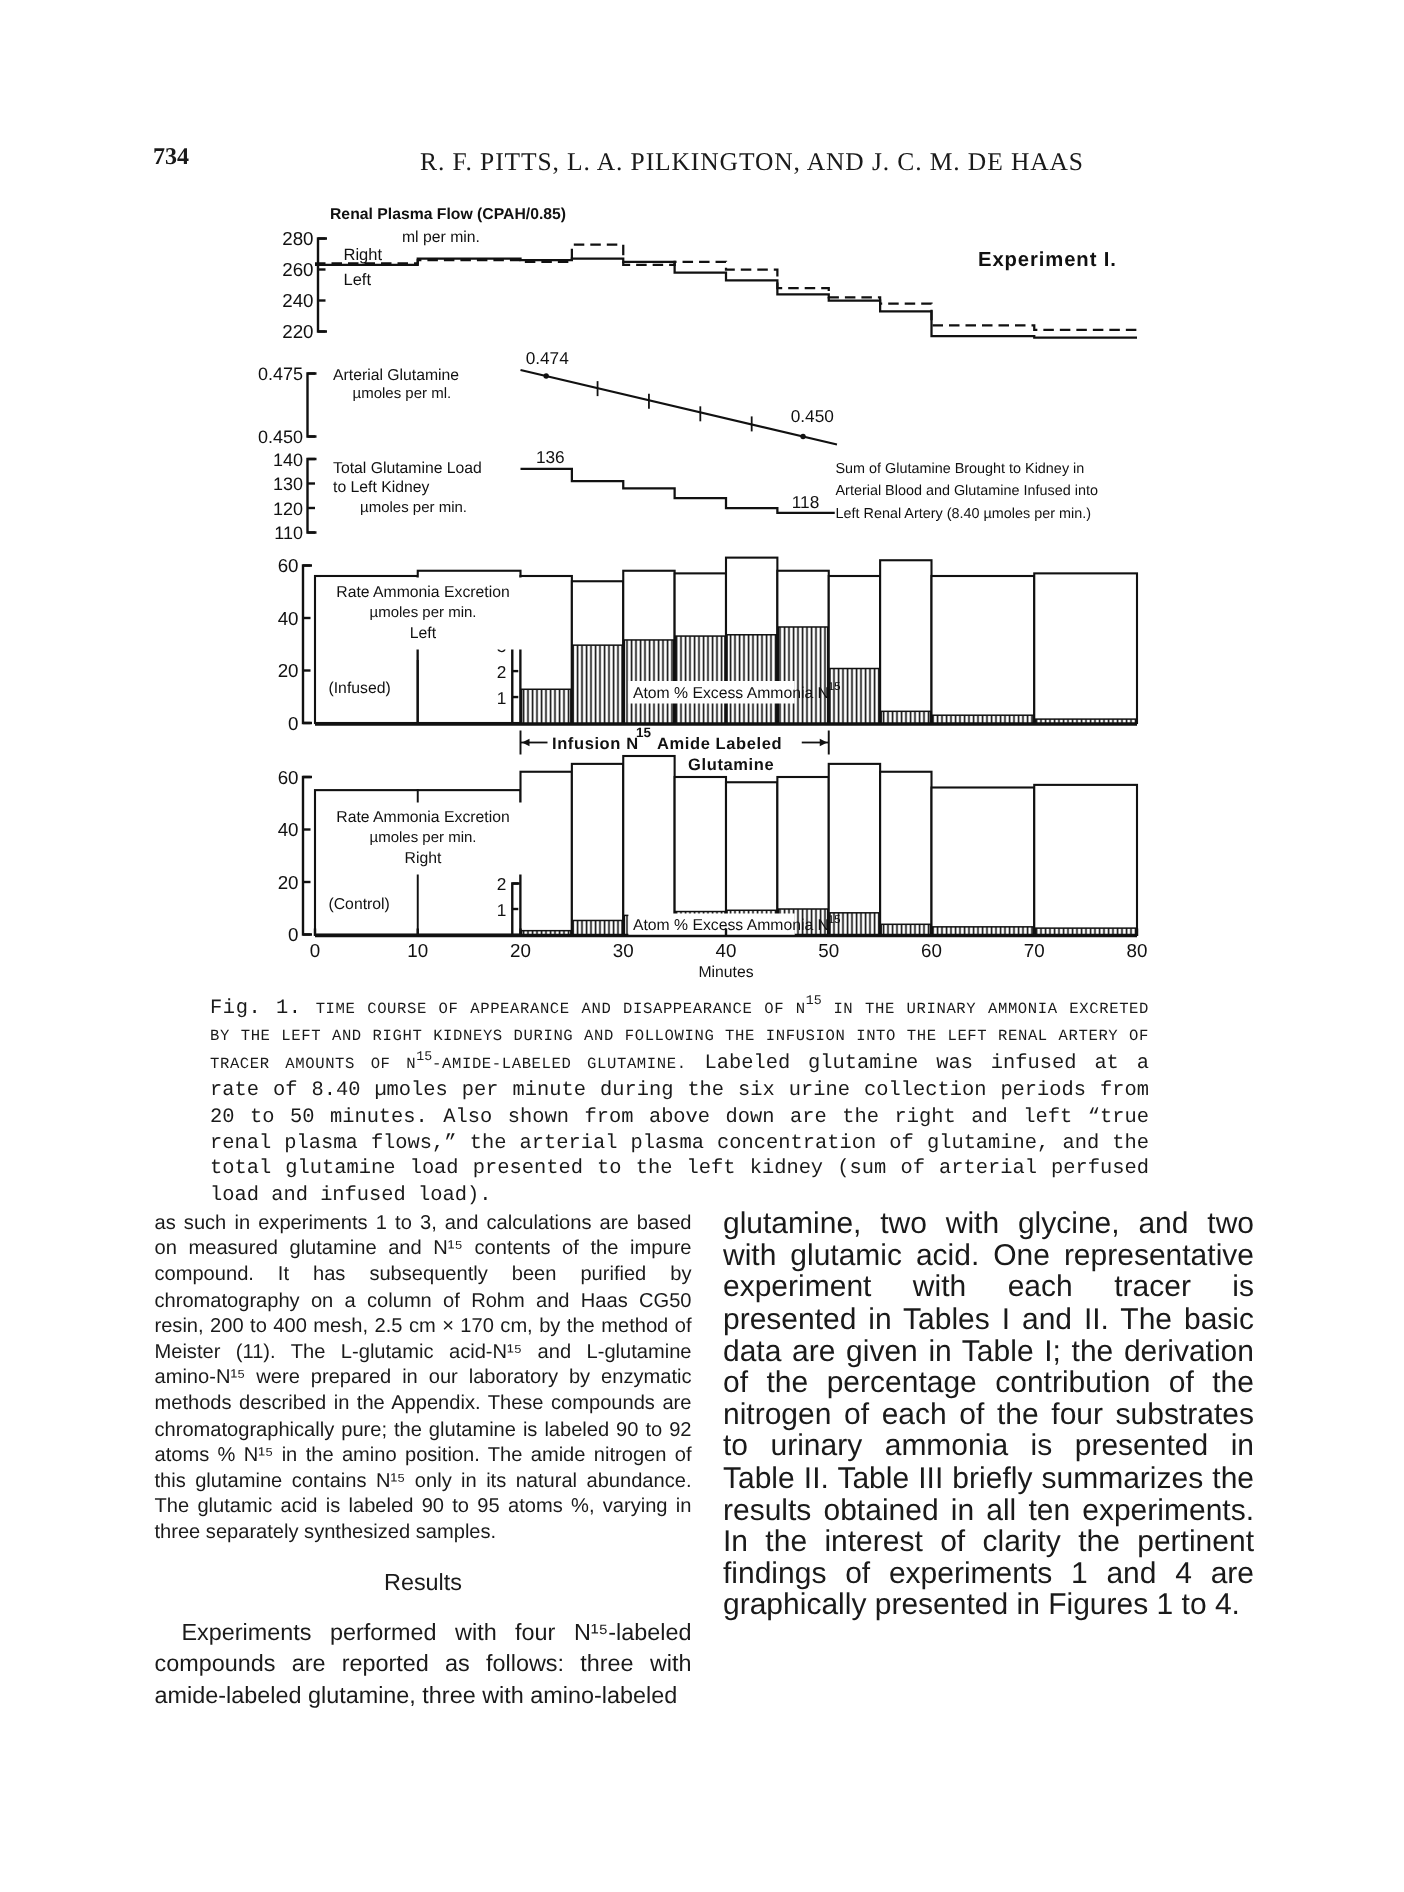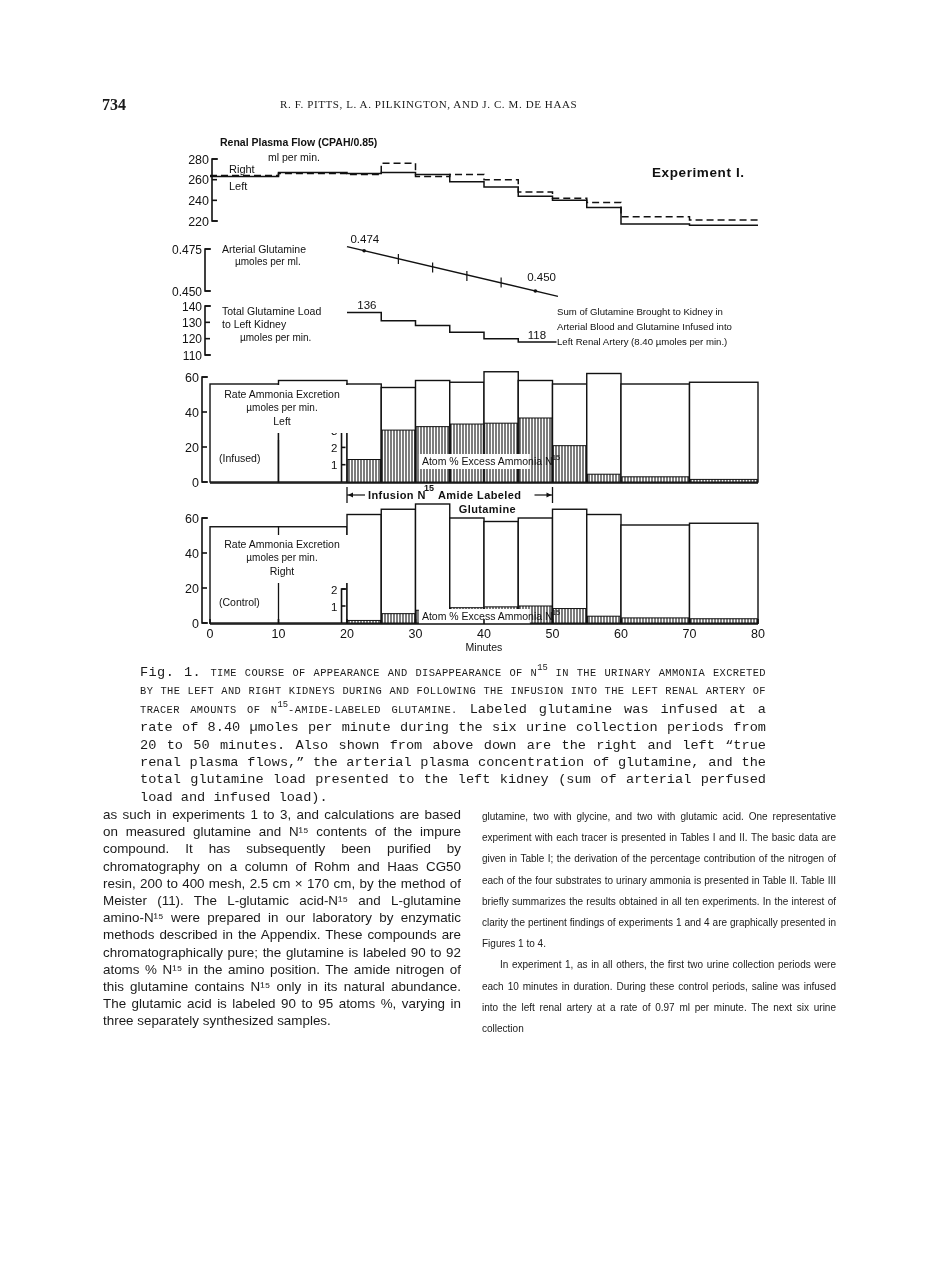--- a/index.html
+++ b/index.html
@@ -1,26 +1,26 @@
 <!DOCTYPE html>
 <html><head>
 <meta charset="utf-8">
 <style>
   html, body { margin: 0; padding: 0; background: #ffffff; }
   body { width: 936px; height: 1261px; position: relative; overflow: hidden; color: #1a1a1a; }
   #page-number { position: absolute; left: 102px; top: 96px; font-family: "Liberation Serif", serif; font-weight: bold; font-size: 16px; }
-  #running-head { position: absolute; left: 280px; top: 98px; font-family: "Liberation Serif", serif; font-size: 11px; letter-spacing: 0.6px; }
+  #running-head { position: absolute; left: 280px; top: 98px; font-family: "Liberation Serif", serif; font-size: 17px; letter-spacing: 0.6px; }
   #figure { position: absolute; left: 0; top: 0; }
   svg text { font-family: "Liberation Sans", "DejaVu Sans", sans-serif; fill: #111; }
   .ax { stroke: #111; stroke-width: 1.6; fill: none; }
   .caption { position: absolute; left: 140px; top: 664px; width: 626px; font-family: Liberation Mono, monospace; font-size: 13.6px; line-height: 17.4px; text-align: justify; }
   .caption .sc { font-size: 10.4px; letter-spacing: 0.4px; }
   .col { position: absolute; top: 806px; font-family: Liberation Sans, sans-serif; text-align: justify; }
   #col-left { left: 103px; width: 358px; font-size: 13.4px; line-height: 17.2px; }
-  #col-right { left: 482px; width: 354px; font-size: 10px; line-height: 21.2px; }
+  #col-right { left: 482px; width: 354px; font-size: 20px; line-height: 21.2px; }
   .col p { margin: 0; }
   .indent { text-indent: 18px; }
   #results-heading { text-align: center; font-size: 15.6px; margin: 17px 0 14px 0 !important; }
   #results-para { font-size: 15.6px; line-height: 21.2px; }
   sup { font-size: 0.65em; line-height: 0; }
 </style>
 </head>
 <body>
 
 <div id="page-number">734</div>
@@ -223,18 +223,19 @@
     </g>
 </svg>
 
 <div class="caption">
   <span class="sc" style="font-size:13.6px">Fig. 1.</span>
   <span class="sc" style="text-transform:uppercase">Time course of appearance and disappearance of N</span><sup>15</sup><span class="sc" style="text-transform:uppercase"> in the urinary ammonia excreted by the left and right kidneys during and following the infusion into the left renal artery of tracer amounts of N</span><sup>15</sup><span class="sc" style="text-transform:uppercase">-amide-labeled glutamine.</span><span> Labeled glutamine was infused at a rate of 8.40 µmoles per minute during the six urine collection periods from 20 to 50 minutes. Also shown from above down are the right and left “true renal plasma flows,” the arterial plasma concentration of glutamine, and the total glutamine load presented to the left kidney (sum of arterial perfused load and infused load).</span>
 </div>
 
 <div id="col-left" class="col">
   <p>as such in experiments 1 to 3, and calculations are based on measured glutamine and N¹⁵ contents of the impure compound. It has subsequently been purified by chromatography on a column of Rohm and Haas CG50 resin, 200 to 400 mesh, 2.5 cm × 170 cm, by the method of Meister (11). The L-glutamic acid-N¹⁵ and L-glutamine amino-N¹⁵ were prepared in our laboratory by enzymatic methods described in the Appendix. These compounds are chromatographically pure; the glutamine is labeled 90 to 92 atoms % N¹⁵ in the amino position. The amide nitrogen of this glutamine contains N¹⁵ only in its natural abundance. The glutamic acid is labeled 90 to 95 atoms %, varying in three separately synthesized samples.</p>
+  <p id="results-heading">Results</p>
+  <p id="results-para" class="indent">Experiments performed with four N¹⁵-labeled compounds are reported as follows: three with amide-labeled glutamine, three with amino-labeled</p>
 </div>
 
 <div id="col-right" class="col">
   <p>glutamine, two with glycine, and two with glutamic acid. One representative experiment with each tracer is presented in Tables I and II. The basic data are given in Table I; the derivation of the percentage contribution of the nitrogen of each of the four substrates to urinary ammonia is presented in Table II. Table III briefly summarizes the results obtained in all ten experiments. In the interest of clarity the pertinent findings of experiments 1 and 4 are graphically presented in Figures 1 to 4.</p>
-  <p class="indent">In experiment 1, as in all others, the first two urine collection periods were each 10 minutes in duration. During these control periods, saline was infused into the left renal artery at a rate of 0.97 ml per minute. The next six urine collection</p>
 </div>
 
 </body></html>

